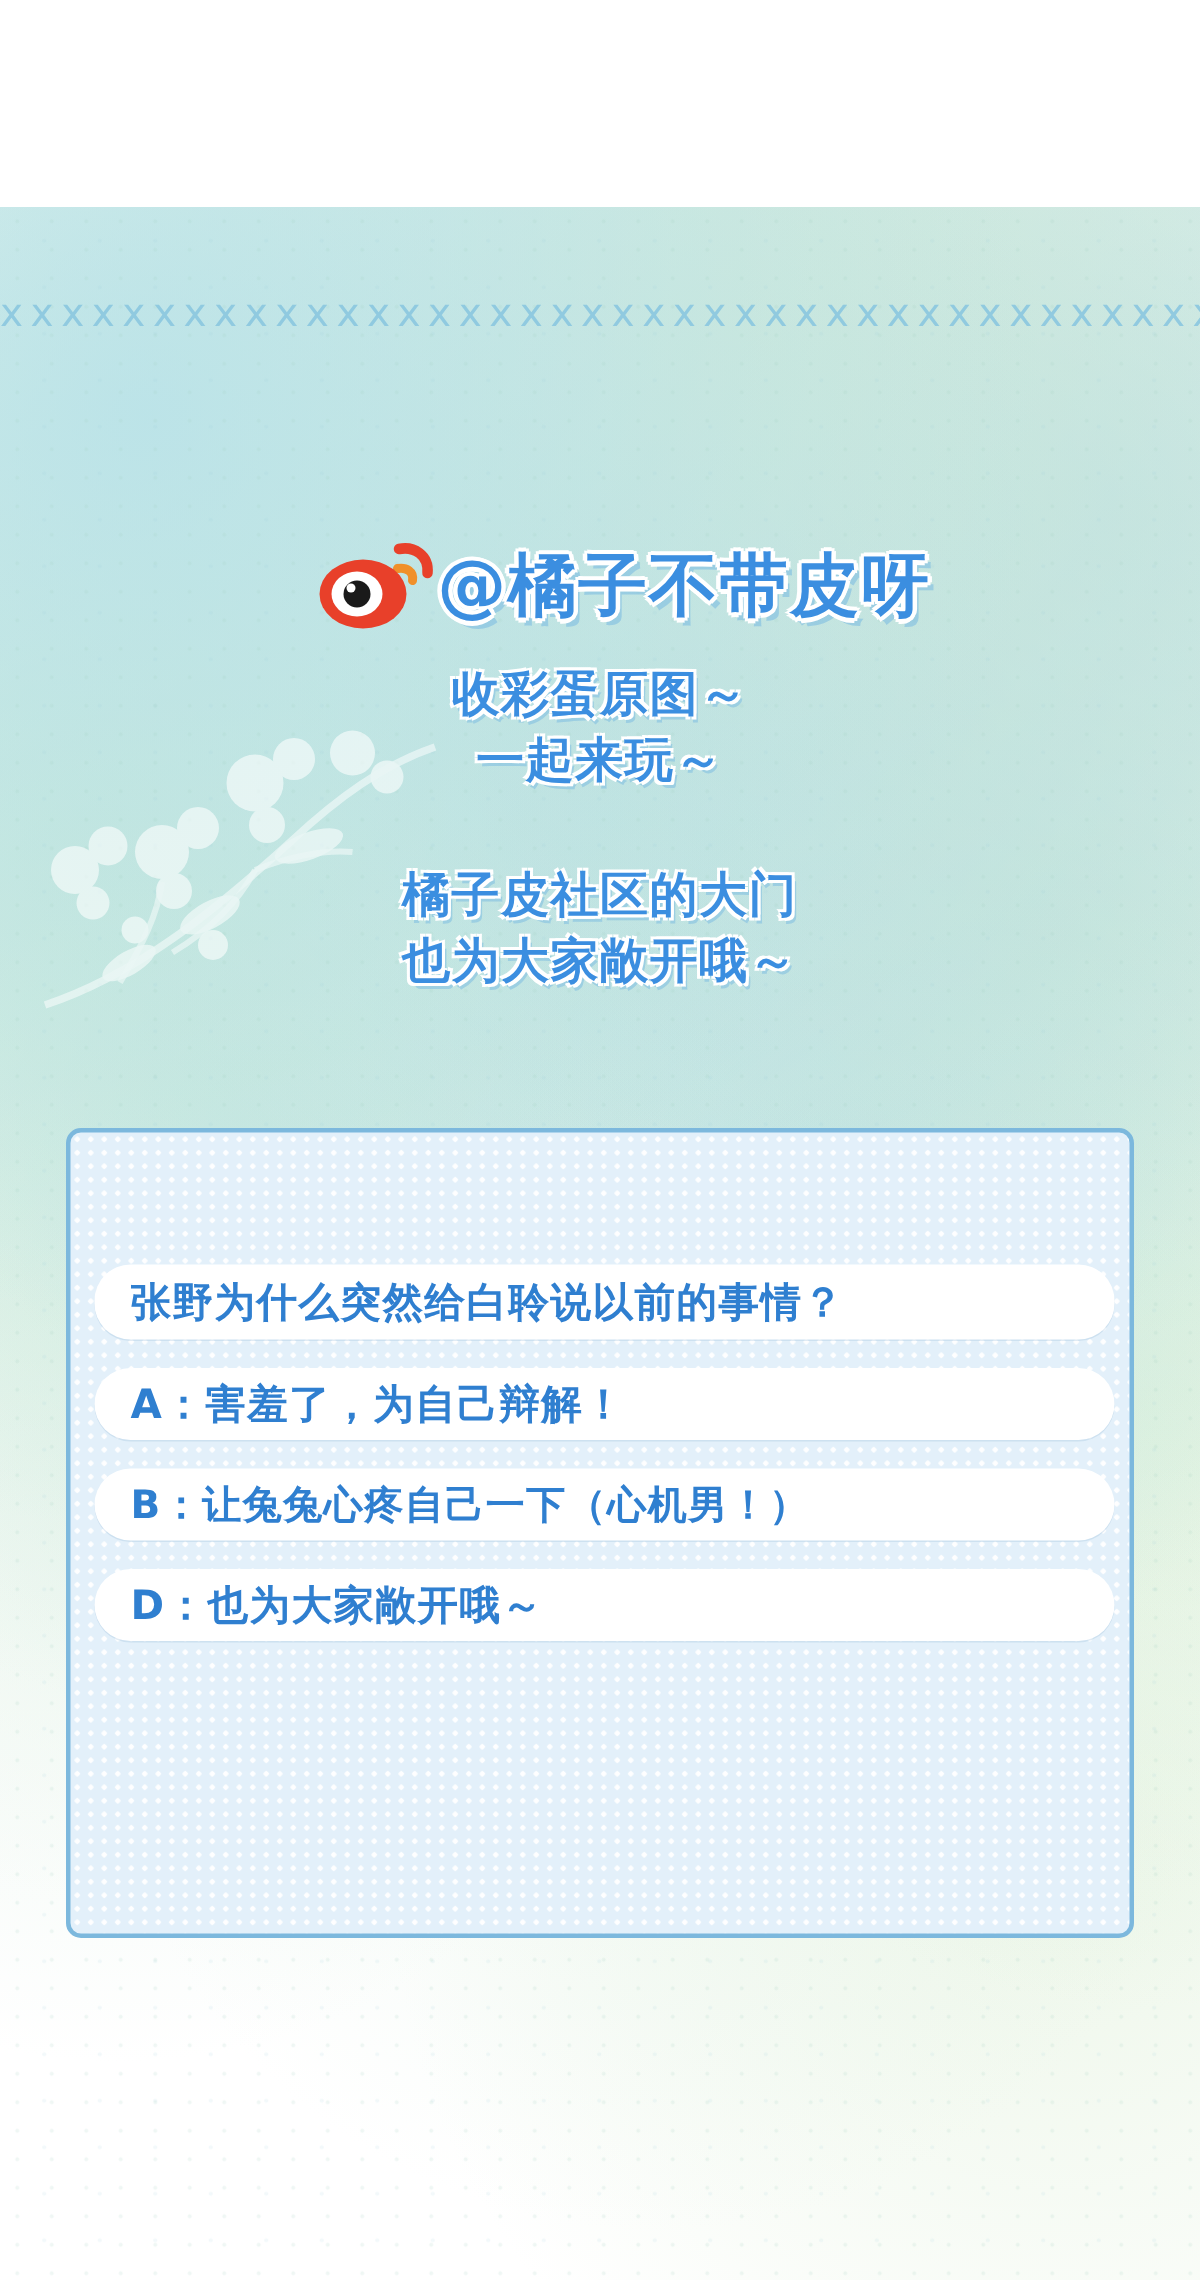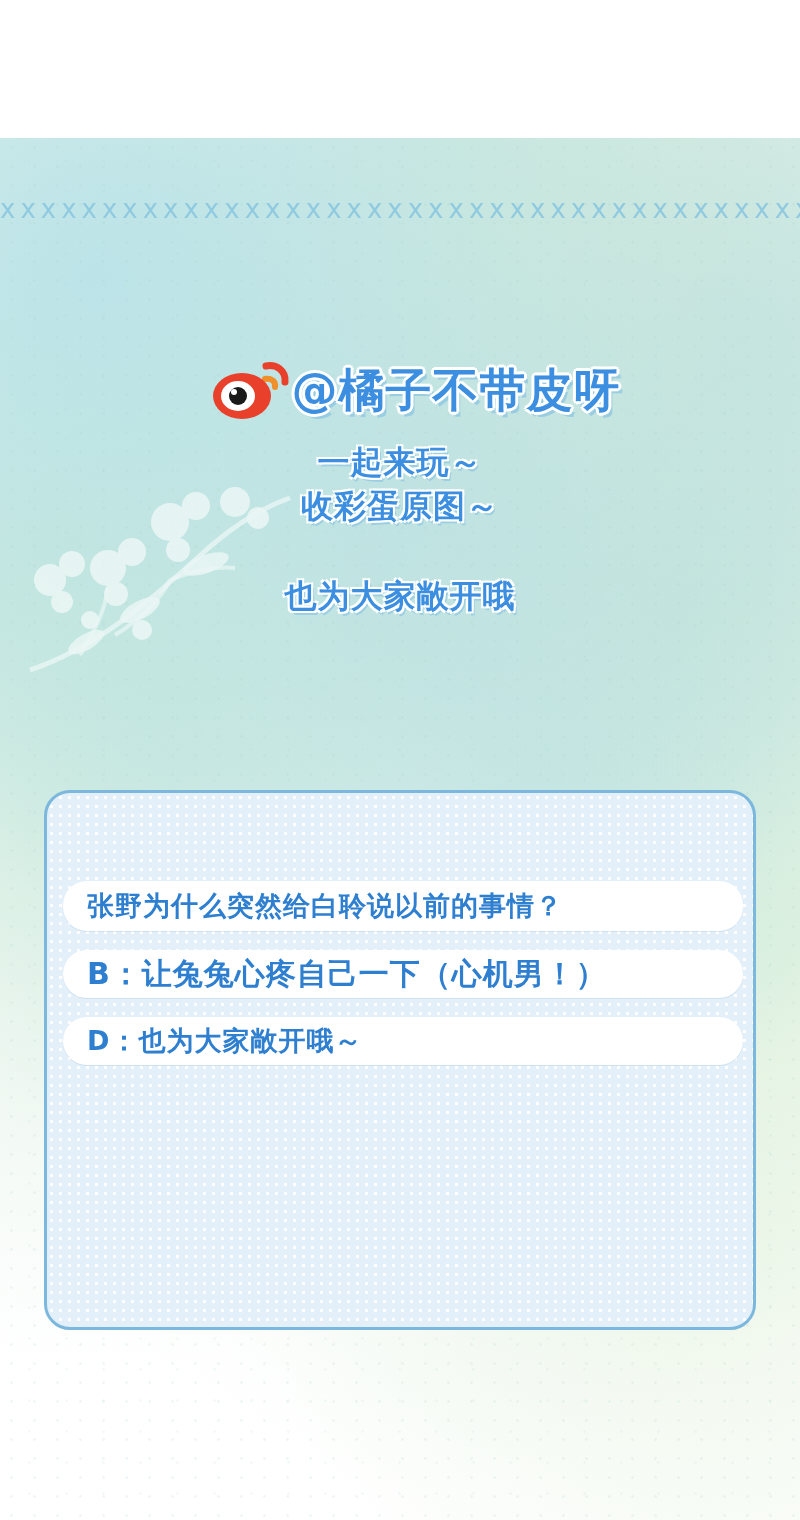--- a/index.html
+++ b/index.html
@@ -150,26 +150,26 @@
        3px 4px 0 rgba(120,185,225,0.5);
   }
   .invite .gap {
     height: 46px;
   }
 
   
   .panel {
     position: absolute;
     left: 44px;
-    top: 790px;
+    top: 752px;
     width: 712px;
     height: 540px;
     box-sizing: border-box;
     border: 3px solid #7cb8dd;
-    border-radius: 26px;
+    border-radius: 10px;
     background-color: #e3f0fa;
     background-image:
       radial-gradient(circle, rgba(255,255,255,0.95) 1.6px, rgba(0,0,0,0) 1.9px);
     background-size: 9px 9px;
     background-position: 0 0;
     text-align: center;
   }
 
   .q-list {
     position: absolute;
@@ -194,21 +194,21 @@
   }
   .q-text {
     font-family: "DejaVu Sans", sans-serif;
     font-size: 27px;
     font-weight: bold;
     color: #2f7fd0;
     letter-spacing: 1px;
     white-space: nowrap;
   }
   .q-text.small {
-    font-size: 30px;
+    font-size: 26px;
   }
 </style>
 </head>
 <body>
 
 <div class="page">
 
   <div class="top-gap"></div>
 
   <div class="artwork"></div>
@@ -252,32 +252,36 @@
       <path d="M53 19 C 59 18, 64 21, 63 27" stroke="#f0902a" stroke-width="6" fill="none" stroke-linecap="round"></path>
       <ellipse cx="30" cy="36" rx="29" ry="23" fill="#e8402a"></ellipse>
       <ellipse cx="26" cy="36" rx="17" ry="15" fill="#ffffff"></ellipse>
       <circle cx="26" cy="36" r="9" fill="#1a1a1a"></circle>
       <circle cx="22" cy="32" r="3" fill="#ffffff"></circle>
     </svg>
     <span class="handle-text">@橘子不带皮呀</span>
   </div>
 
   <div class="invite">
+    <div class="line">收彩蛋原图～</div>
     <div class="line">一起来玩～</div>
-    <div class="line">收彩蛋原图～</div>
     <div class="gap"></div>
-    <div class="line">也为大家敞开哦</div>
+    <div class="line">橘子皮社区的大门</div>
+    <div class="line">也为大家敞开哦～</div>
   </div>
 
   <div class="panel">
     <div class="q-list">
       <div class="q-item title-row">
         <span class="q-text">张野为什么突然给白聆说以前的事情？</span>
       </div>
       <div class="q-item">
+        <span class="q-text">A：害羞了，为自己辩解！</span>
+      </div>
+      <div class="q-item">
         <span class="q-text small">B：让兔兔心疼自己一下（心机男！）</span>
       </div>
       <div class="q-item">
         <span class="q-text">D：也为大家敞开哦～</span>
       </div>
     </div>
   </div>
 
 </div>
 

